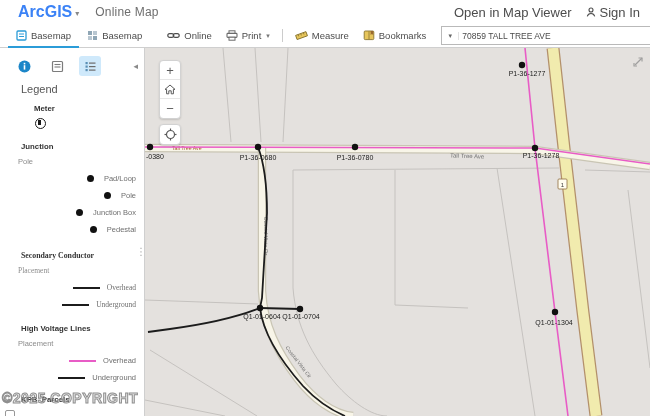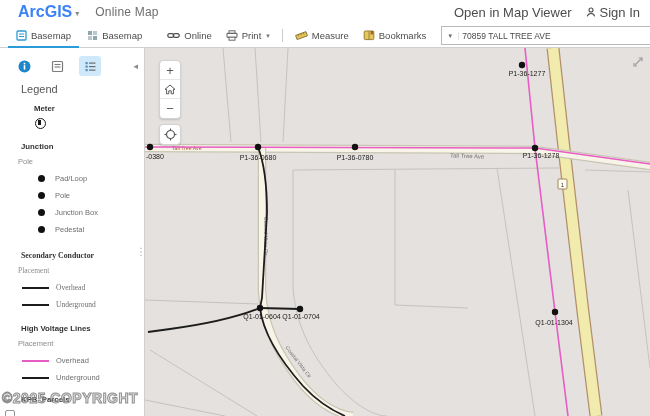--- a/index.html
+++ b/index.html
@@ -33,21 +33,21 @@
   
   .content { display:flex; height:368px; }
   .sidebar { width:145px; border-right:1px solid #cfcfcf; position:relative; background:#fff; font-size:7.5px; }
   .side-tabs { display:flex; align-items:center; padding:8px 6px 0 13px; height:28px; }
   .stab { width:22px; height:20px; display:flex; align-items:center; justify-content:center; margin-right:11px; border-radius:3px; cursor:pointer; }
   .stab.active { background:#cfe9fb; }
   .collapse { margin-left:auto; color:#8a8a8a; font-size:9px; cursor:pointer; }
   .legend-title { margin:7px 0 0 15px; font-size:11px; color:#555;padding-left:6px; }
   .layer-name { margin:0 0 0 21px; font-weight:bold; font-size:7.8px; color:#333; }
   .field { margin:6px 0 0 18px; color:#8c8c8c; }
-  .sym-row { display:flex; align-items:center; margin:8px 8px 0 38px; color:#6e6e6e; }
+  .sym-row { display:flex; align-items:center; margin:8px 8px 0 38px; color:#6e6e6e;justify-content:flex-end; }
   .sym-dot { width:7px; height:7px; border-radius:50%; background:#111; margin-right:10px; flex:none; }
   .sym-line { width:27px; height:2px; background:#1c1c1c; margin:0 7px 0 -16px; flex:none; }
   .sym-line.pink { background:#e85cc6; }
   .meter-icon { width:11px; height:11px; border:1.6px solid #1a1a1a; border-radius:50%; margin:5px 0 0 22px; position:relative; }
   .meter-icon::after { content:""; position:absolute; left:2.2px; top:1.4px; width:3.2px; height:4.6px; background:#1a1a1a; }
   .grip { position:absolute; right:-2px; top:198px; color:#aaa; font-size:10px; }
   .watermark { position:absolute; left:2px; top:342px; font-size:14px; font-weight:bold; letter-spacing:.5px; white-space:nowrap;
                color:rgba(150,150,150,.22); -webkit-text-stroke:1px #8f8f8f; z-index:6; }
   .watermark-logo { position:absolute; left:5px; top:362px; width:10px; height:10px; border:1.3px solid #979797; border-radius:2px; z-index:6; }
   

